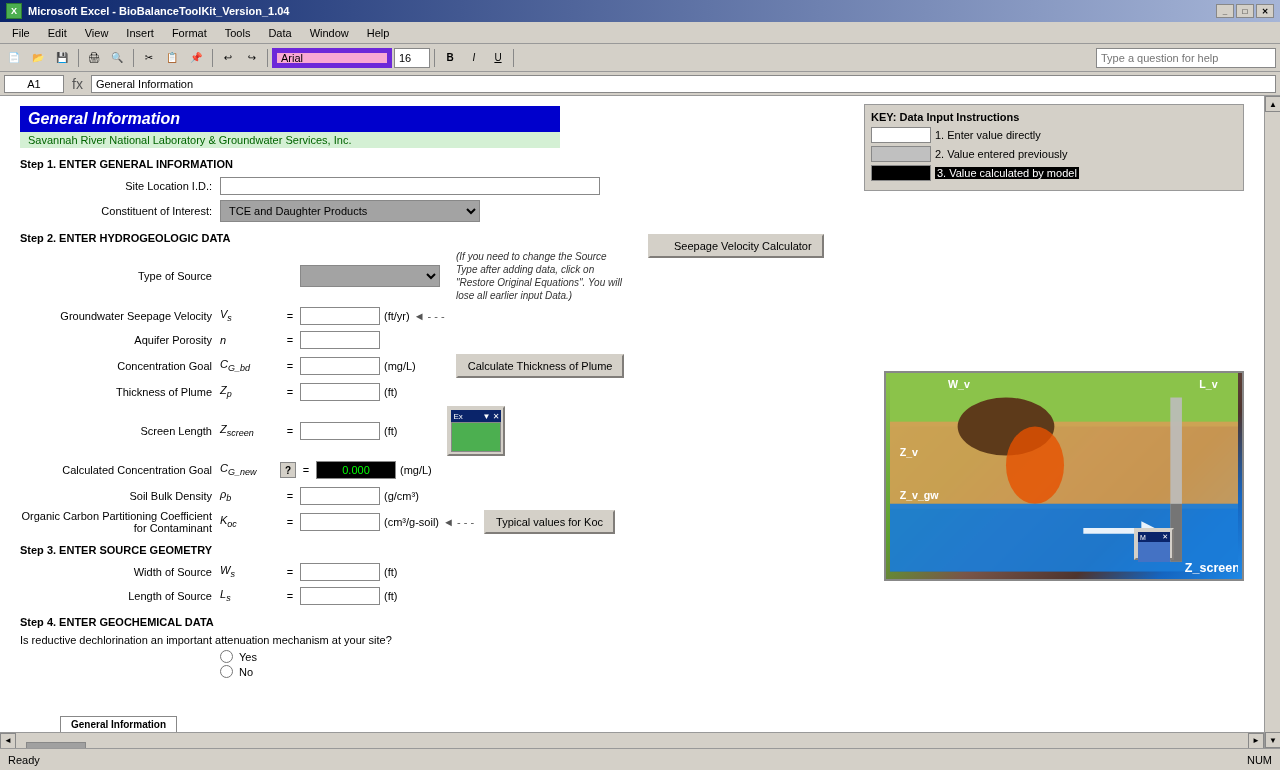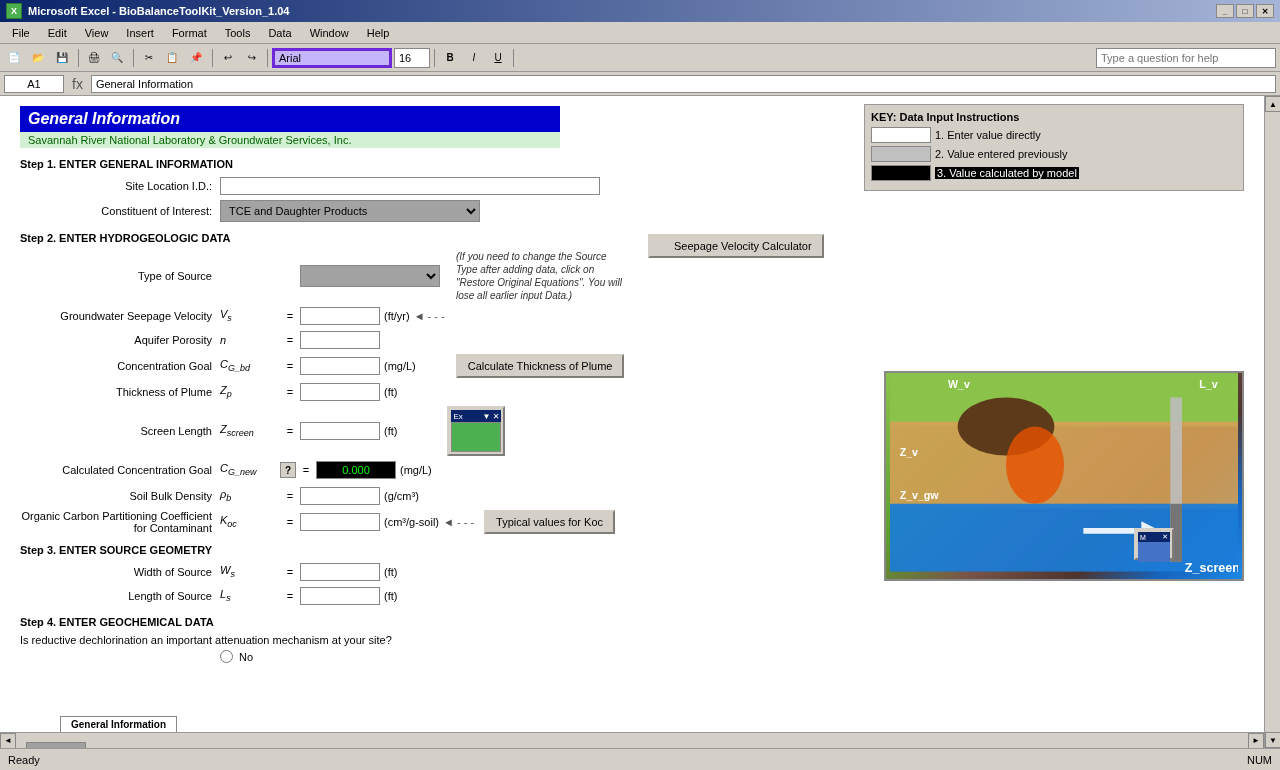--- a/index.html
+++ b/index.html
@@ -67,22 +67,22 @@
       width: 22px; height: 22px;
       background: #d4d0c8;
       border: 1px solid transparent;
       display: flex; align-items: center; justify-content: center;
       cursor: pointer;
       font-size: 10px;
     }
     .toolbar-sep { width: 1px; height: 18px; background: #888; margin: 0 2px; }
     .font-box {
       width: 120px; height: 20px;
-      border: 3px solid #6d28d9;
-      background: #c4b5fd;
+      border: 5px solid #6d28d9;
+      background: #f9a8d4;
       padding: 0 4px;
       font-size: 11px;
     }
     .size-box {
       width: 36px; height: 20px;
       border: 1px solid #888;
       background: white;
       padding: 0 4px;
       font-size: 11px;
     }
@@ -573,20 +573,24 @@
         <input class="form-input" value="" style="">
         <span class="form-unit">(ft)</span>
       </div>
 
       <div class="step-title" style="margin-top:10px;">Step 4. ENTER GEOCHEMICAL DATA</div>
       <div style="margin-left:0; margin-bottom:4px;">
         <span>Is reductive dechlorination an important attenuation mechanism at your site?</span>
       </div>
       <div class="radio-row">
         <input type="radio" name="dechlorination" style="">
+        <span>Yes</span>
+      </div>
+      <div class="radio-row">
+        <input type="radio" name="dechlorination" style="">
         <span>No</span>
       </div>
 
     </div>
 
     <div class="diagram-box">
       <svg width="360" height="210" viewBox="0 0 360 210" xmlns="http://www.w3.org/2000/svg">
 
         <rect x="0" y="0" width="360" height="60" fill="#8bc34a"></rect>
 

